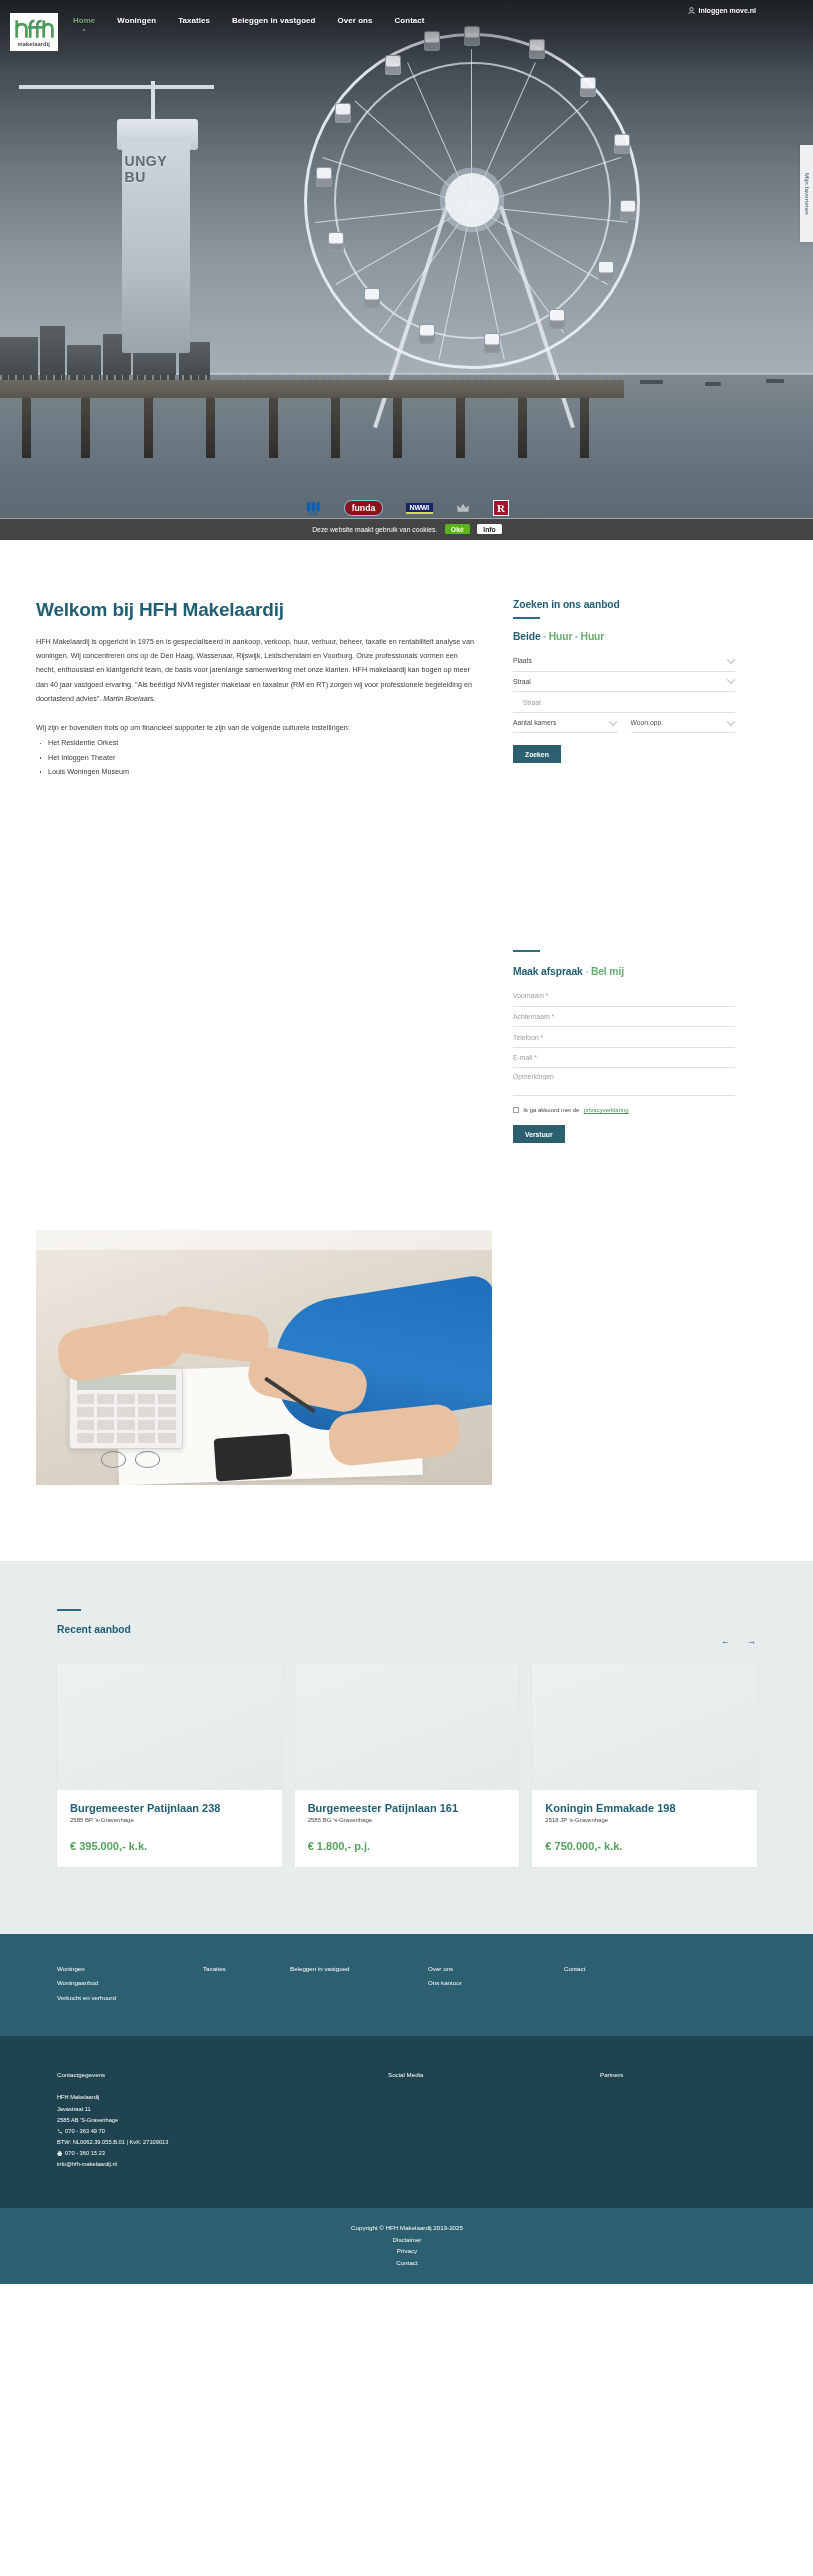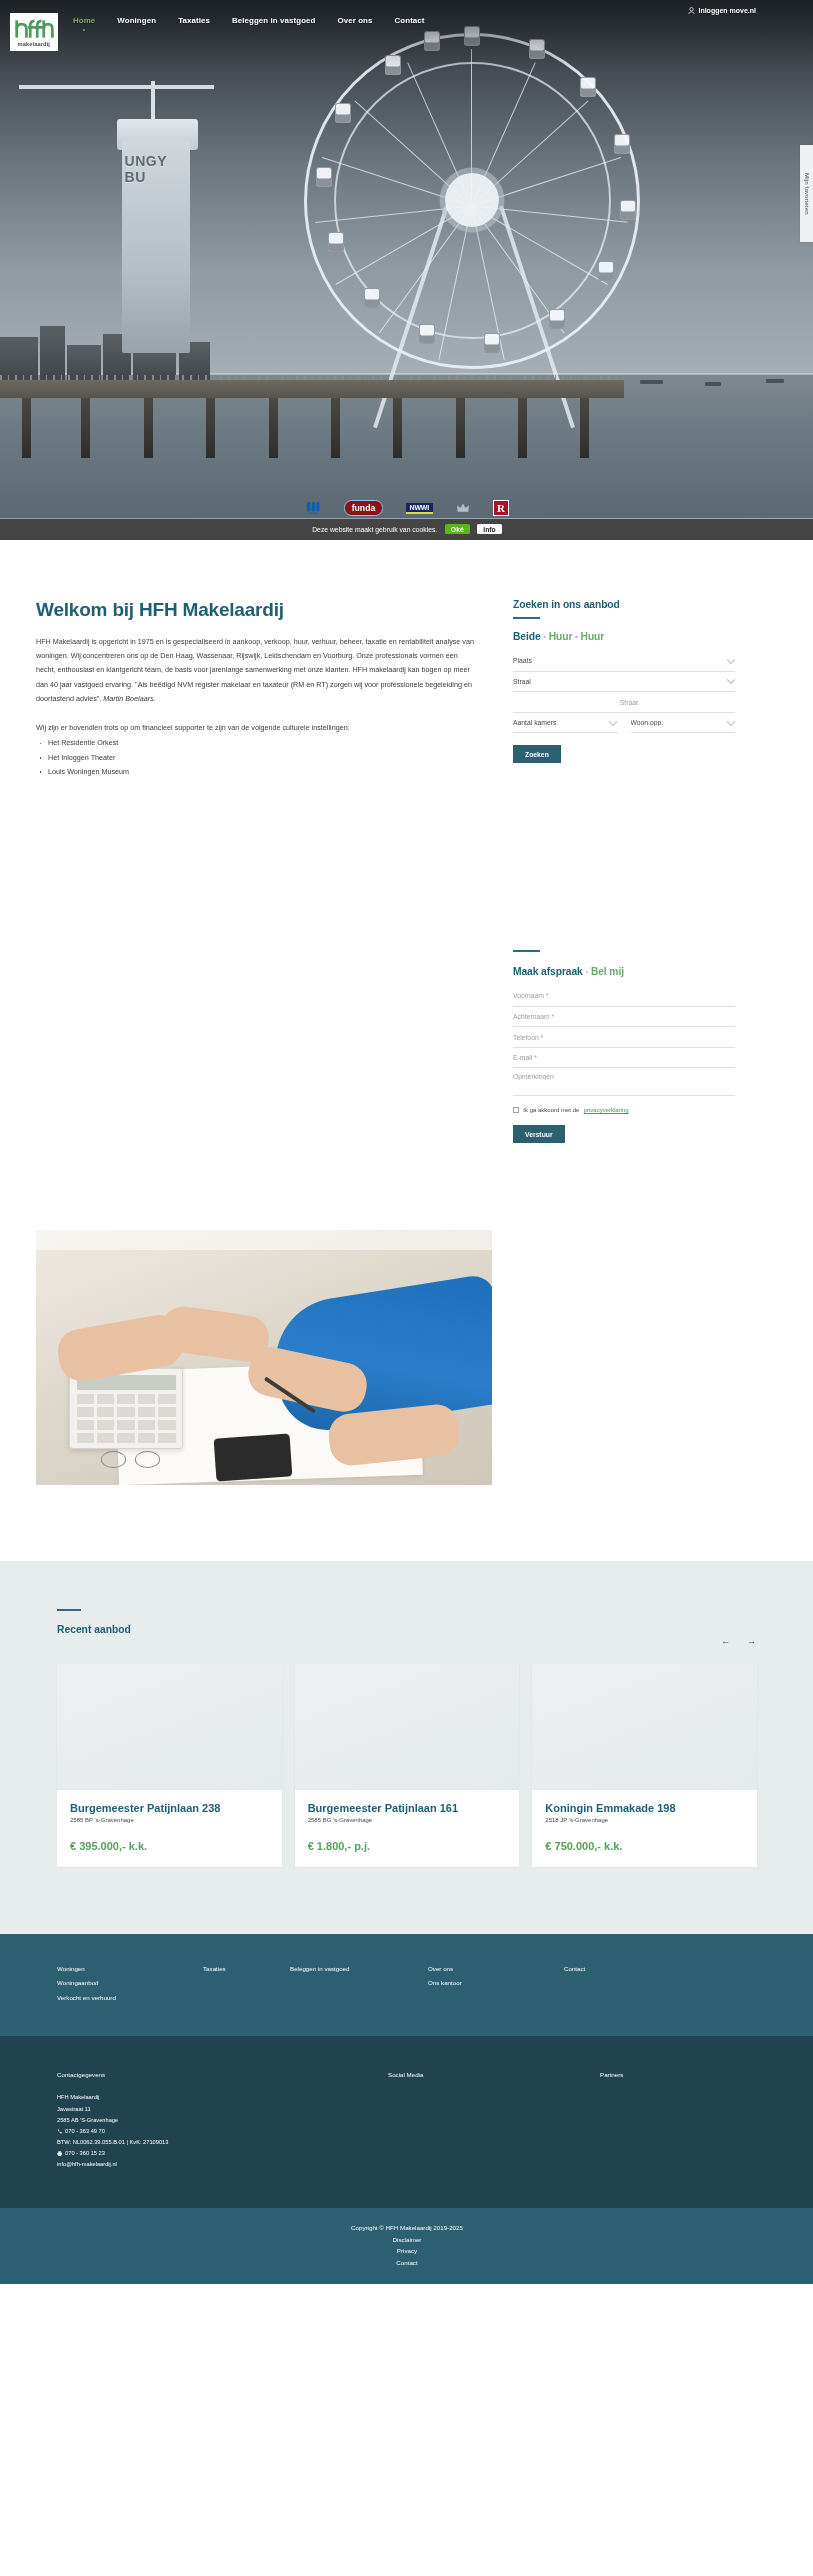--- a/index.html
+++ b/index.html
@@ -259,21 +259,21 @@
     font-size: 6.8px; color: #4a4a4a; font-family: "Liberation Sans", sans-serif;
     appearance: none; -webkit-appearance: none; padding: 0;
   }
   .field input::placeholder { color: #9aa0a4; }
   .field .chev {
     position: absolute; right: 1.1px; top: 50%; transform: translateY(-60%);
     width: 6px; height: 6px; border-right: 1.1px solid #b6bec2; border-bottom: 1.1px solid #b6bec2;
     transform: translateY(-70%) rotate(45deg); pointer-events: none;
   }
   .field.indent { padding-left: 9.8px; }
-  .field.indent input { color: #9aa0a4; text-align: center; }
+  .field.indent input { color: #9aa0a4; }
   .fieldrow { display: flex; gap: 13px; }
   .fieldrow .field { flex: 1; }
   .btn-primary {
     background: #2c5f70; color: #fff; border: none; font-size: 6.8px; font-weight: 700;
     padding: 5.4px 12px; margin-top: 12px; cursor: pointer;
     font-family: "Liberation Sans", sans-serif;
   }
   .widget-block.second { margin-top: 187px; }
   .widget-block.second .rule { margin: 0 0 14px; }
   .checkrow {

